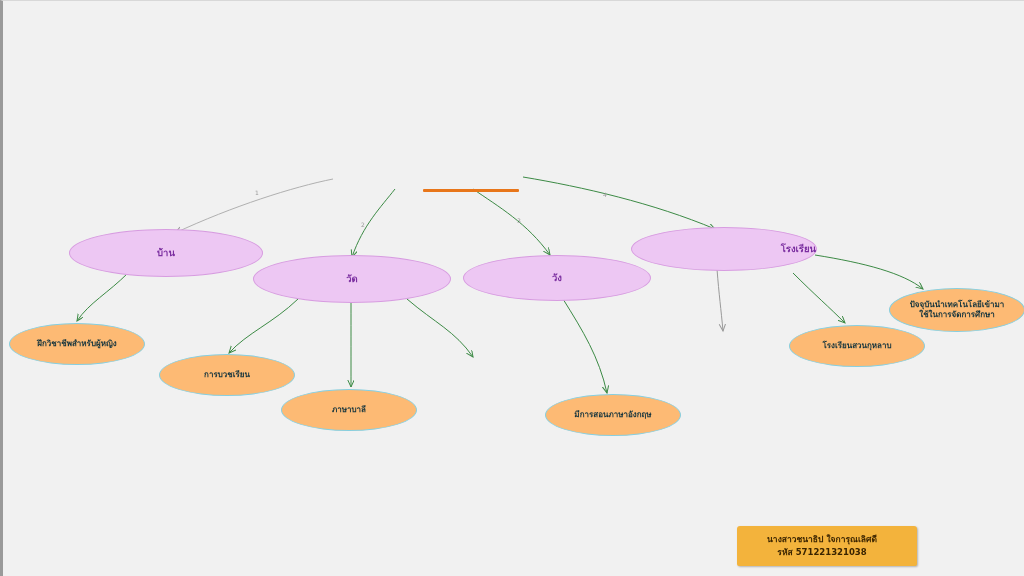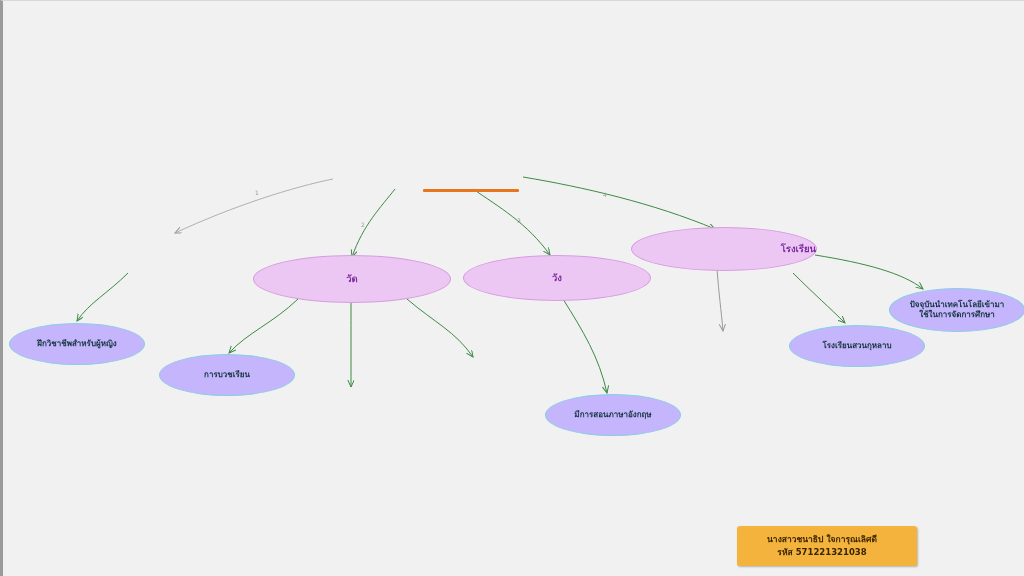--- a/index.html
+++ b/index.html
@@ -45,21 +45,21 @@
     font-weight: 700;
   }
   .node-branch {
     background: #edc7f3;
     border: 1.3px solid #d79ce0;
     color: #7b2fa0;
     font-size: 9.5px;
     font-weight: 700;
   }
   .node-leaf {
-    background: #c4b5fd;
+    background: #fdba74;
     border: 1.2px solid #86cfe0;
     color: #14343d;
     font-size: 8px;
     font-weight: 700;
   }
   .root-underline {
     position: absolute;
     background: #e8761a;
     height: 3px;
     border-radius: 1px;
@@ -114,35 +114,41 @@
 
     <path d="M560,298 C580,330 596,356 604,392" fill="none" stroke="#3c8a45" stroke-width="1" marker-end="url(#ah-g)"></path>
 
     <path d="M714,268 C716,294 718,308 720,330" fill="none" stroke="#9a9a9a" stroke-width="1" marker-end="url(#ah-gy)"></path>
     <path d="M790,272 C812,294 826,306 842,322" fill="none" stroke="#3c8a45" stroke-width="1" marker-end="url(#ah-g)"></path>
     <path d="M812,254 C862,262 900,272 920,288" fill="none" stroke="#3c8a45" stroke-width="1" marker-end="url(#ah-g)"></path>
   </svg>
 
   <div class="root-underline" style="left:420px; top:188px; width:96px;"></div>
 
+  <div class="node node-branch" style="left:66px; top:228px; width:194px; height:48px;">
+    <span>บ้าน</span>
+  </div>
   <div class="node node-branch" style="left:250px; top:254px; width:198px; height:48px;">
     <span>วัด</span>
   </div>
   <div class="node node-branch" style="left:460px; top:254px; width:188px; height:46px;">
     <span>วัง</span>
   </div>
   <div class="node node-branch" style="left:628px; top:226px; width:186px; height:44px;justify-content:flex-end;">
     <span>โรงเรียน</span>
   </div>
 
   <div class="node node-leaf" style="left:6px; top:322px; width:136px; height:42px;">
     <span>ฝึกวิชาชีพสำหรับผู้หญิง</span>
   </div>
   <div class="node node-leaf" style="left:156px; top:353px; width:136px; height:42px;">
     <span>การบวชเรียน</span>
+  </div>
+  <div class="node node-leaf" style="left:278px; top:388px; width:136px; height:42px;">
+    <span>ภาษาบาลี</span>
   </div>
   <div class="node node-leaf" style="left:542px; top:393px; width:136px; height:42px;">
     <span>มีการสอนภาษาอังกฤษ</span>
   </div>
   <div class="node node-leaf" style="left:786px; top:324px; width:136px; height:42px;">
     <span>โรงเรียนสวนกุหลาบ</span>
   </div>
   <div class="node node-leaf" style="left:886px; top:287px; width:136px; height:44px;">
     <span>ปัจจุบันนำเทคโนโลยีเข้ามา
 ใช้ในการจัดการศึกษา</span>

